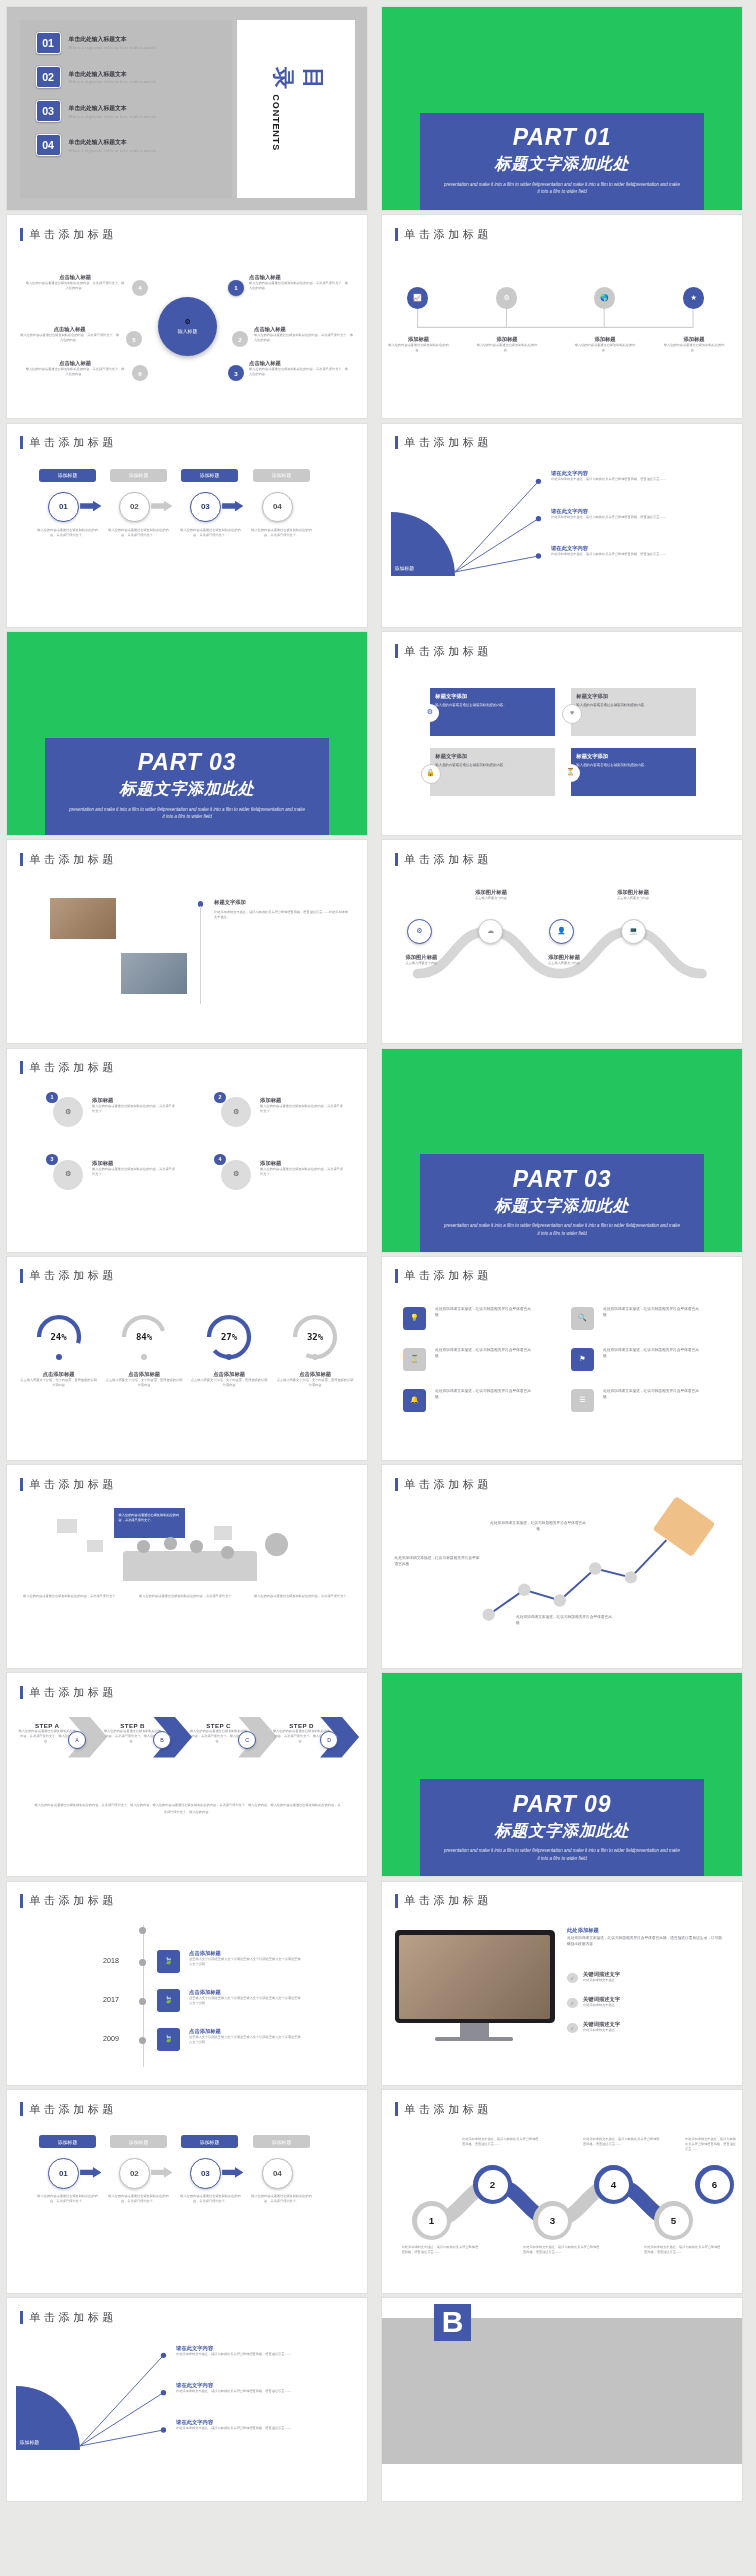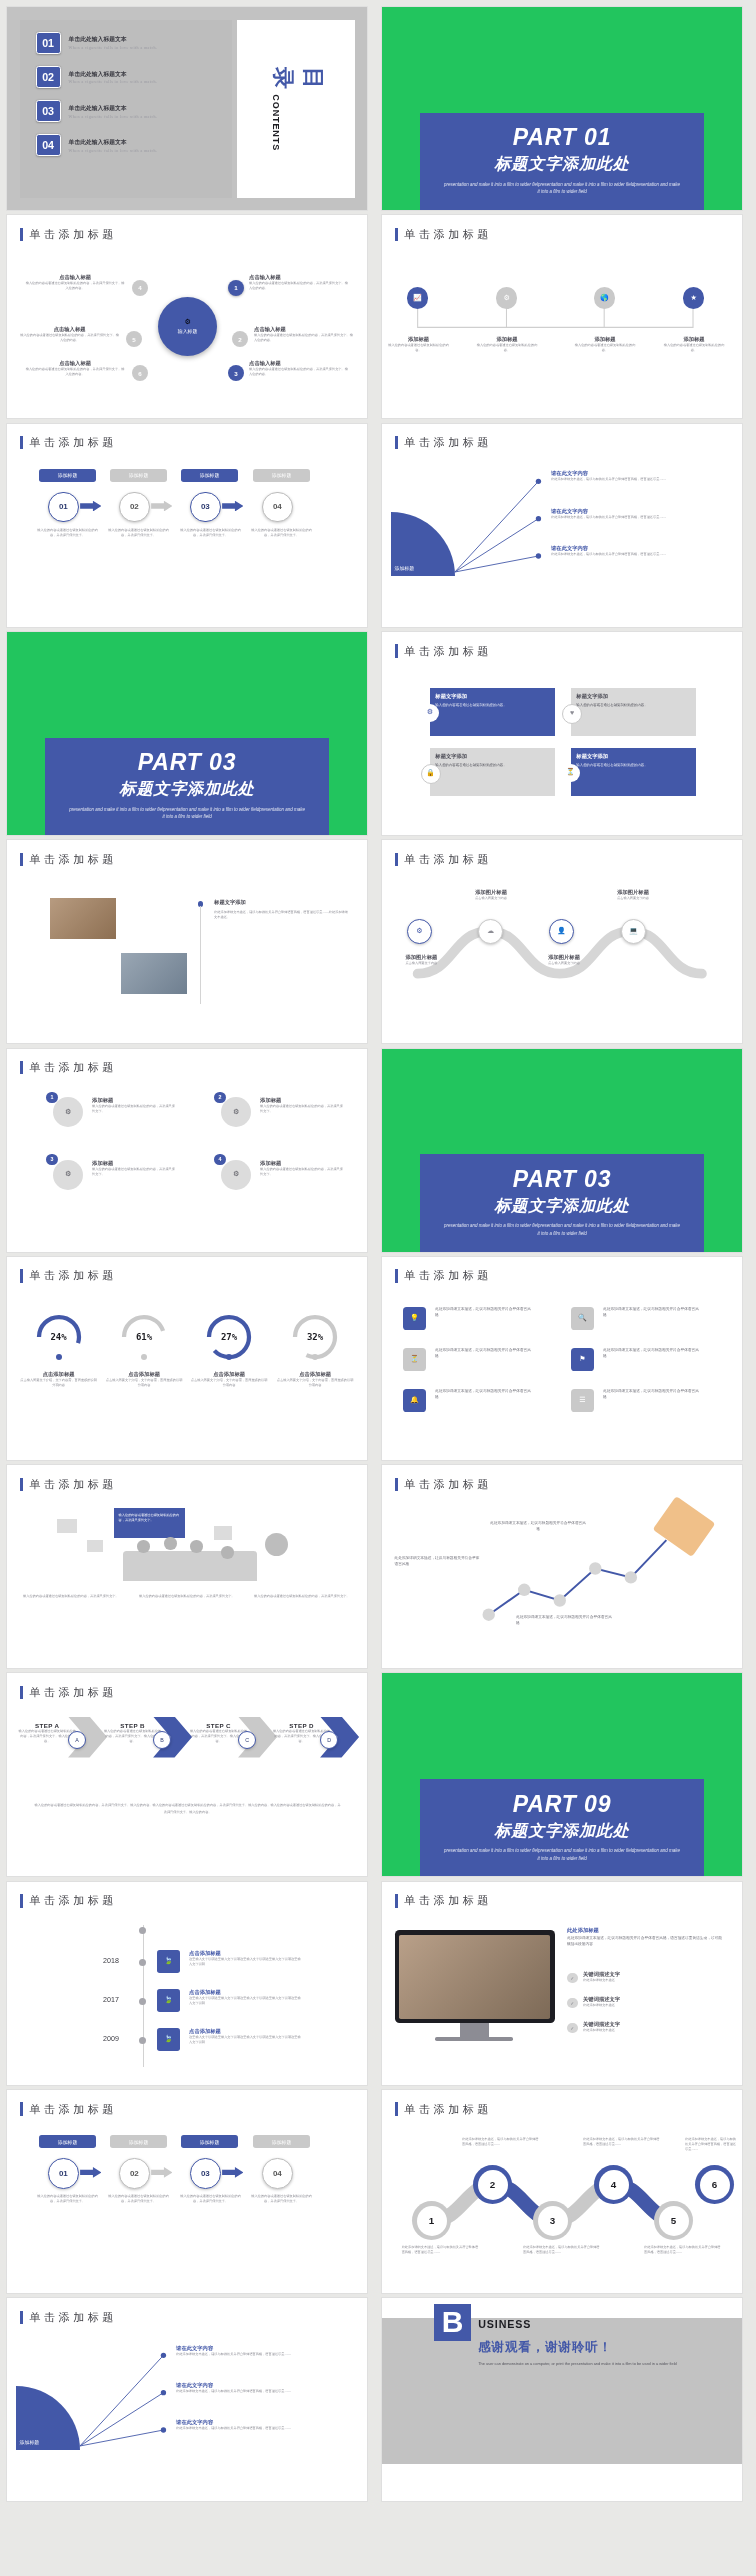--- a/index.html
+++ b/index.html
@@ -415,21 +415,21 @@
           </svg>
           <div class="abs kpi" style="left:0;right:0;top:19.6px;font-size:9px;color:#1d1d22;">24%</div>
           <div class="ttl-sm cn" style="margin-top:5.3px;">点击添加标题</div>
           <div class="mini cn">点击输入简要文字介绍，文字内容需，言简意赅的说明分项内容</div>
         </div>
         <div class="abs ctr" style="left:98px;top:19.6px;width:78px;">
           <svg width="50" height="50" viewBox="0 0 40 40">
             <circle cx="20" cy="20" r="16" fill="none" stroke="#c9c9c9" stroke-width="3.4" stroke-dasharray="45 55" stroke-dashoffset="25" transform="rotate(-90 20 20)"></circle>
             <circle cx="20" cy="36" r="2.4" fill="#c9c9c9"></circle>
           </svg>
-          <div class="abs kpi" style="left:0;right:0;top:19.6px;font-size:9px;color:#1d1d22;">61%</div>
+          <div class="abs kpi" style="left:0;right:0;top:19.6px;font-size:9px;color:#1d1d22;">84%</div>
           <div class="ttl-sm cn" style="margin-top:5.3px;">点击添加标题</div>
           <div class="mini cn">点击输入简要文字介绍，文字内容需，言简意赅的说明分项内容</div>
         </div>
         <div class="abs ctr" style="left:183px;top:19.6px;width:78px;">
           <svg width="50" height="50" viewBox="0 0 40 40">
             <circle cx="20" cy="20" r="16" fill="none" stroke="#4358a8" stroke-width="3.4" stroke-dasharray="88 12" stroke-dashoffset="25" transform="rotate(-90 20 20)"></circle>
             <circle cx="20" cy="36" r="2.4" fill="#4358a8"></circle>
           </svg>
           <div class="abs kpi" style="left:0;right:0;top:19.6px;font-size:9px;color:#1d1d22;">27%</div>
           <div class="ttl-sm cn" style="margin-top:5.3px;">点击添加标题</div>
@@ -742,23 +742,18 @@
           <div class="mini cn">此处添加详细文本描述，建议与标题相关并符合整体语言风格，语言描述尽量……</div>
           </div>
       </div>
     </div>
 
     <div class="slide gray">
       <div style="position:absolute;left:0;right:0;top:0;height:19.6px;background:#fff;"></div>
       <div style="position:absolute;left:0;right:0;bottom:0;height:37px;background:#fff;"></div>
       <div class="abs" style="left:52px;top:5.3px;display:flex;align-items:flex-start;">
         <div class="thanks-b">B</div>
-        <div style="margin-left:7.1px;padding-top:14.2px;">
-          <div style="font-size:10.7px;font-weight:bold;color:#1d1d22;letter-spacing:0.9px;">USINESS</div>
-          <div class="cn" style="font-size:12.5px;font-weight:bold;color:#4358a8;margin-top:9px;letter-spacing:0.9px;">感谢观看，谢谢聆听！</div>
-          <div style="font-size:3.9px;line-height:1.8;color:#55555d;margin-top:4.5px;width:205px;">The user can demonstrate on a computer, or print the presentation and make it into a film to be used in a wider field</div>
-        </div>
       </div>
     </div>
 
   </div>
 </div>
 
 
 </body></html>

